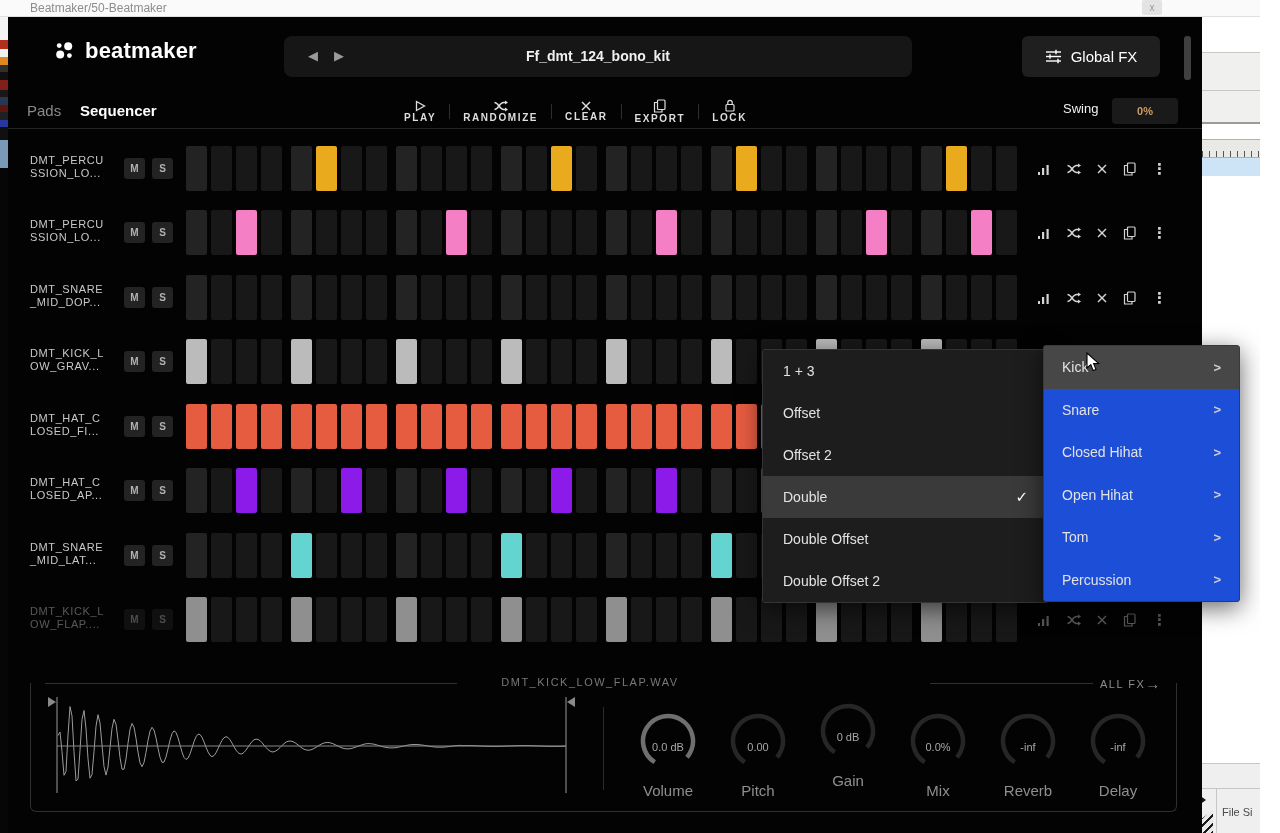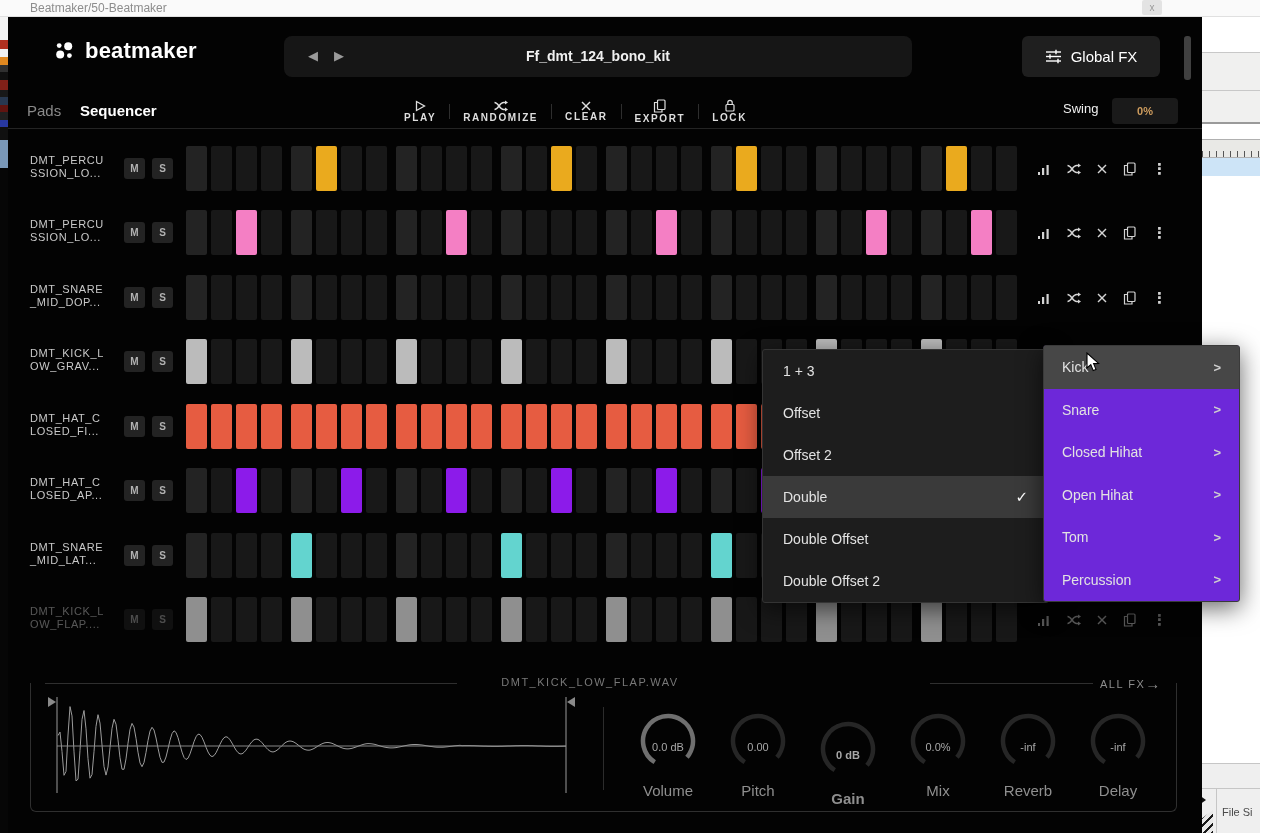--- a/index.html
+++ b/index.html
@@ -58,21 +58,21 @@
   .row-icons { left:1038px; display:flex; align-items:center; gap:16px; height:45px; }
   .row-icon { color:#d4d4d4; display:flex; align-items:center; }
   .kebab { font-size:15px; font-weight:bold; color:#d4d4d4; letter-spacing:0; }
   .dimmed-el { opacity:0.42; }
 
   
   #pattern-menu { left:762px; top:349px; width:287px; background:#1d1d1d; border:1px solid #343434; border-radius:3px; box-shadow:0 6px 24px rgba(0,0,0,.6); z-index:50; }
   .pm-item { height:42px; display:flex; align-items:center; padding:0 20px; color:#e2e2e2; font-size:14px; justify-content:space-between; }
   .pm-item.hl { background:#3a3a3a; }
   .check { color:#fff; font-size:15px; }
-  #category-menu { left:1043px; top:345px; width:197px; background:#6d28d9; border:1px solid #3a3a3a; border-radius:3px; box-shadow:0 6px 24px rgba(0,0,0,.6); z-index:51; }
+  #category-menu { left:1043px; top:345px; width:197px; background:#1d4ed8; border:1px solid #3a3a3a; border-radius:3px; box-shadow:0 6px 24px rgba(0,0,0,.6); z-index:51; }
   .cm-item { height:42.5px; display:flex; align-items:center; padding:0 18px; color:#e2e2e2; font-size:14px; justify-content:space-between; }
   .cm-item.hl { background:#474747; }
   .chev { color:#cfcfcf; font-size:13px; font-weight:bold; }
   #cursor { left:1086px; top:352px; z-index:60; }
 
   
   #sample-panel { left:30px; top:683px; width:1147px; height:129px; border:1px solid #2f2f2f; border-top:none; border-radius:0 0 6px 6px; }
   .panel-topline { top:683px; height:1px; background:#2f2f2f; }
   #sample-title { top:676px; left:455px; width:270px; text-align:center; color:#787878; font-size:11px; letter-spacing:1.5px; }
   #all-fx { top:675px; left:1100px; display:flex; align-items:center; gap:0; color:#8d8d8d; font-size:11px; letter-spacing:1.5px; }
@@ -919,21 +919,21 @@
   </svg>
   <div class="abs" id="wf-divider"></div>
 
   <div id="knobs-root">
       <div class="knob abs" style="left: 623px; top: 712px;"><svg width="90" height="60" viewBox="0 0 90 60">
           <circle cx="45" cy="29" r="25" fill="none" stroke="#6f6f6f" stroke-width="4.5" stroke-dasharray="121 36" transform="rotate(122 45 29)"></circle>
         </svg><div class="knob-value">0.0 dB</div><div class="knob-label">Volume</div></div>
       <div class="knob abs" style="left: 713px; top: 712px;"><svg width="90" height="60" viewBox="0 0 90 60">
           <circle cx="45" cy="29" r="25" fill="none" stroke="#262626" stroke-width="4.5" stroke-dasharray="121 36" transform="rotate(122 45 29)"></circle>
         </svg><div class="knob-value">0.00</div><div class="knob-label">Pitch</div></div>
-      <div class="knob abs" style="left: 803px; top: 720px; font-weight: bold;"><svg width="90" height="60" viewBox="0 0 90 60">
+      <div class="knob abs" style="left: 803px; top: 702px;"><svg width="90" height="60" viewBox="0 0 90 60">
           <circle cx="45" cy="29" r="25" fill="none" stroke="#262626" stroke-width="4.5" stroke-dasharray="121 36" transform="rotate(122 45 29)"></circle>
         </svg><div class="knob-value">0 dB</div><div class="knob-label">Gain</div></div>
       <div class="knob abs" style="left: 893px; top: 712px;"><svg width="90" height="60" viewBox="0 0 90 60">
           <circle cx="45" cy="29" r="25" fill="none" stroke="#262626" stroke-width="4.5" stroke-dasharray="121 36" transform="rotate(122 45 29)"></circle>
         </svg><div class="knob-value">0.0%</div><div class="knob-label">Mix</div></div>
       <div class="knob abs" style="left: 983px; top: 712px;"><svg width="90" height="60" viewBox="0 0 90 60">
           <circle cx="45" cy="29" r="25" fill="none" stroke="#262626" stroke-width="4.5" stroke-dasharray="121 36" transform="rotate(122 45 29)"></circle>
         </svg><div class="knob-value">-inf</div><div class="knob-label">Reverb</div></div>
       <div class="knob abs" style="left: 1073px; top: 712px;"><svg width="90" height="60" viewBox="0 0 90 60">
           <circle cx="45" cy="29" r="25" fill="none" stroke="#262626" stroke-width="4.5" stroke-dasharray="121 36" transform="rotate(122 45 29)"></circle>

